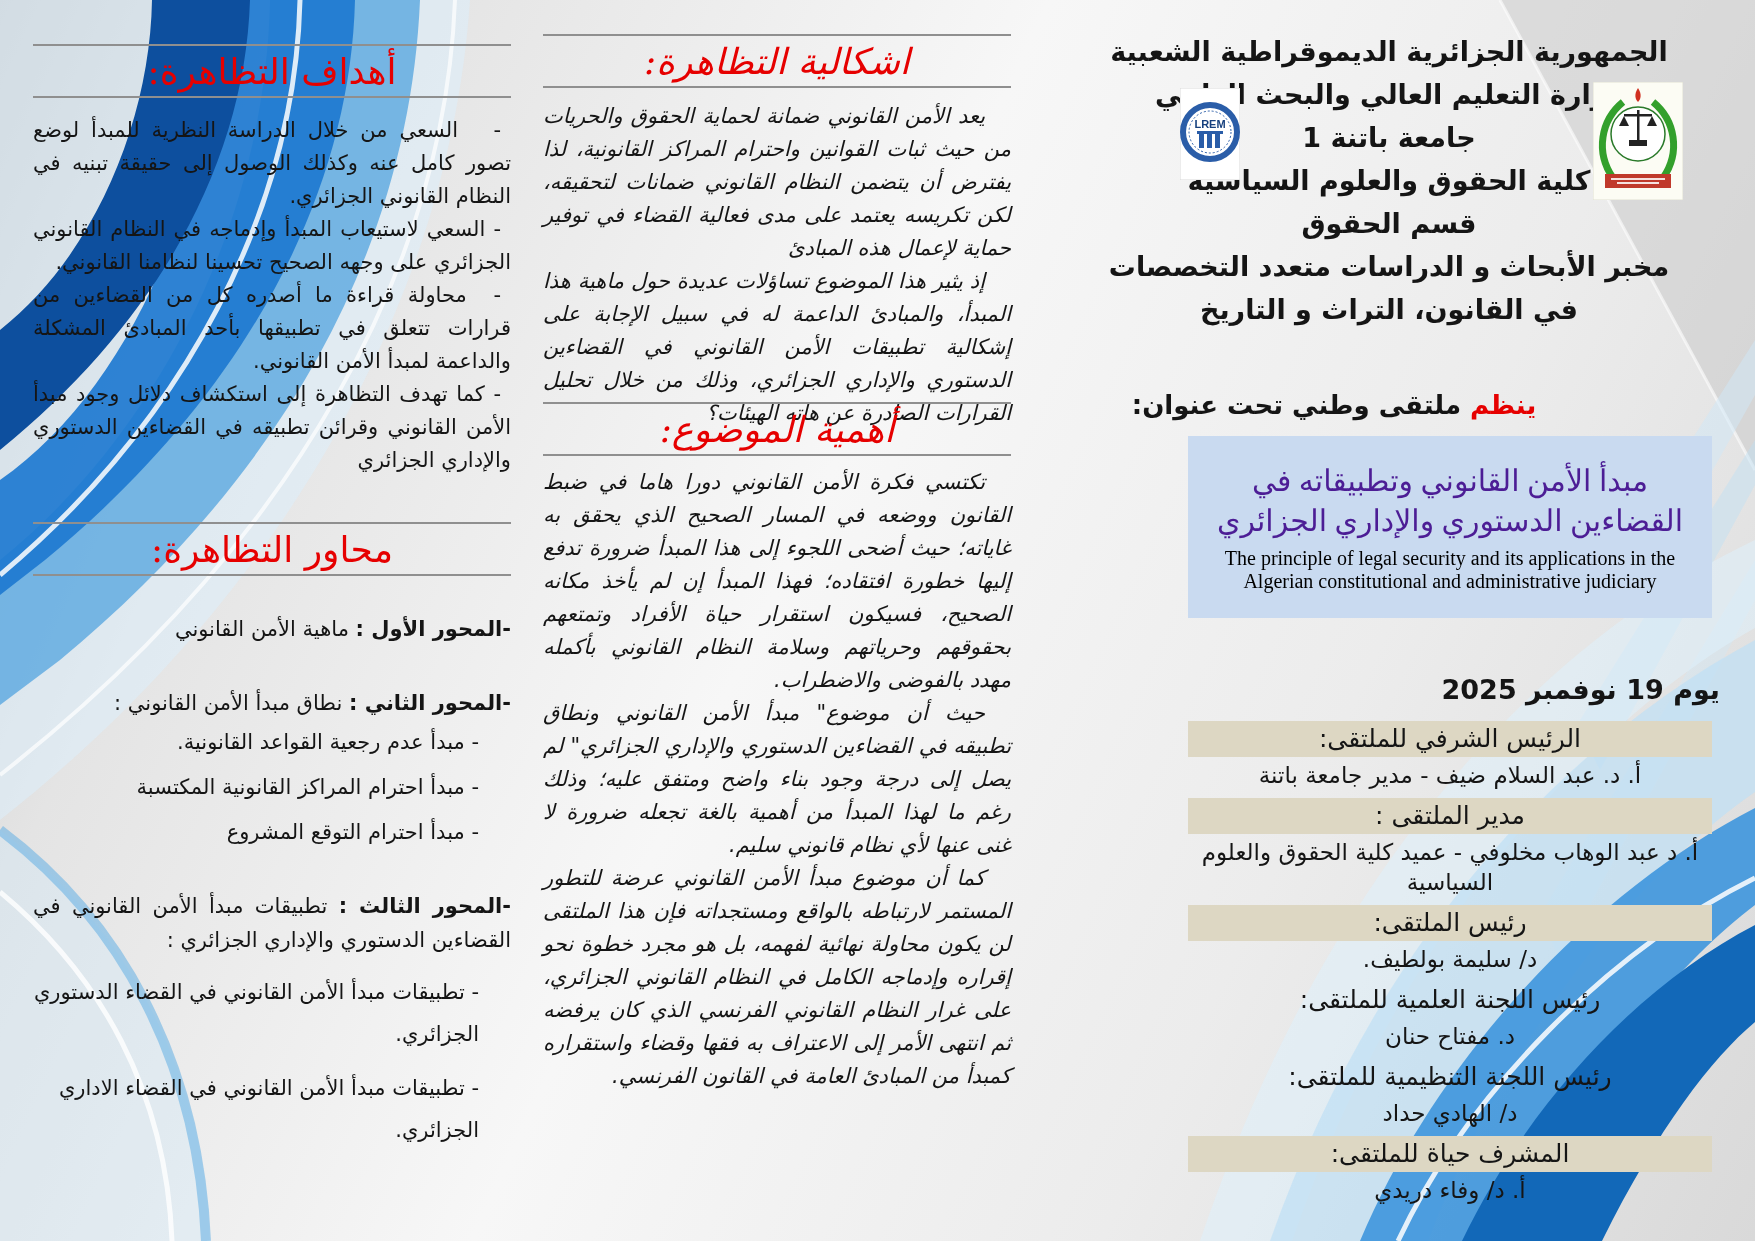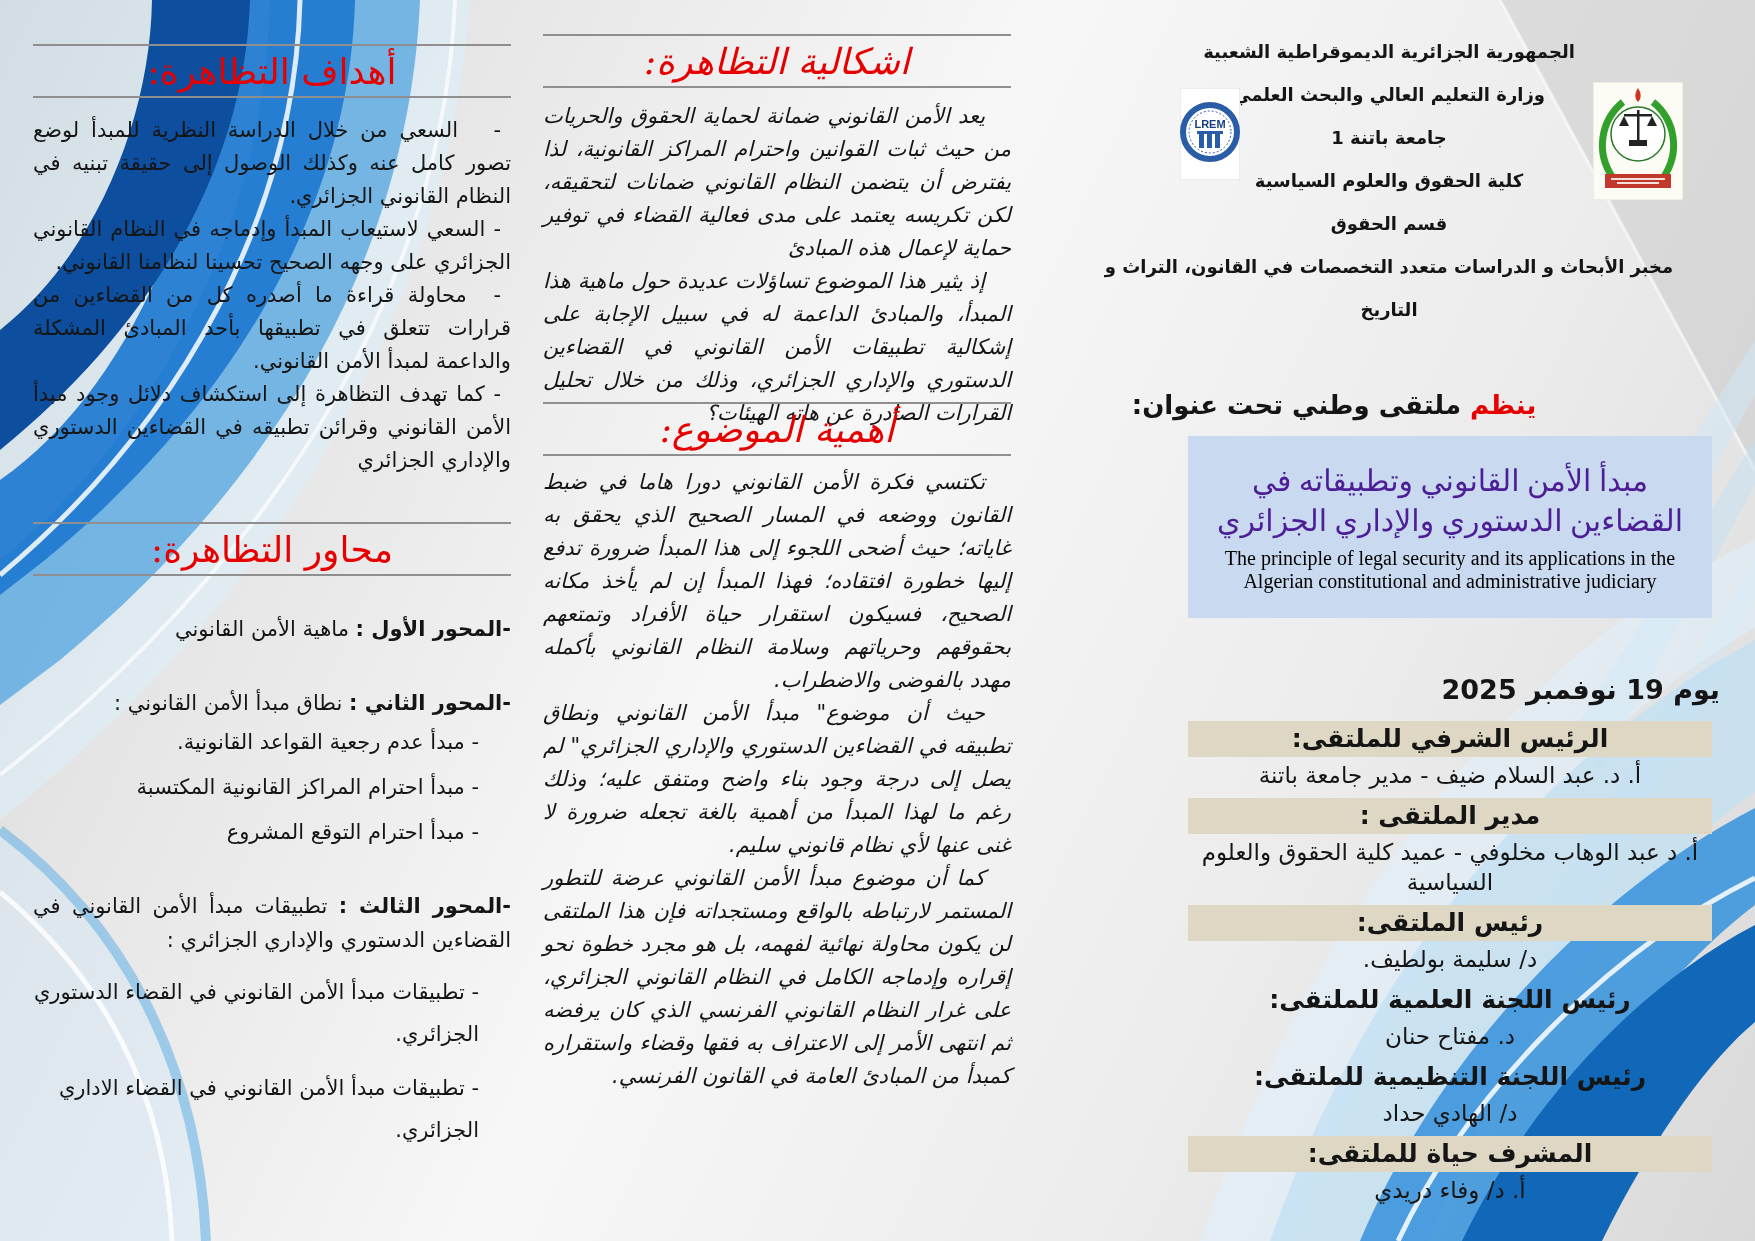--- a/index.html
+++ b/index.html
@@ -32,21 +32,21 @@
   .body-text{position:absolute;left:0;right:0;font-size:21px;line-height:33px;text-align:justify;}
   .body-text p{margin:0;text-indent:26px;}
   .objectives p{white-space:pre-wrap;text-indent:10px;margin:0;}
   .axes{position:absolute;left:0;right:0;font-size:21px;line-height:34px;}
   .axis{margin:0;text-align:justify;}
   .axis b{font-weight:700;}
   .subitem{margin:0;text-align:right;padding-right:32px;font-size:21px;line-height:45px;}
 
   
   .org-lines{position:absolute;top:30px;left:0;right:0;text-align:center;
-    font-size:18px;font-weight:700;line-height:43px;}
+    font-size:27px;font-weight:700;line-height:43px;}
   .org-lines .lab-line{max-width:600px;margin:0 auto;}
   .logo{position:absolute;z-index:3;}
   .logo-lrem{top:88px;left:122px;width:60px;height:92px;}
   .logo-batna{top:82px;left:535px;width:90px;height:118px;}
   .organize-line{position:absolute;top:390px;left:0;right:110px;text-align:center;
     font-size:26px;font-weight:700;}
   .organize-line .red{color:#e60000;}
   .title-box{
     position:absolute;top:436px;left:130px;width:524px;height:182px;
     background:#c9daf0;
@@ -58,21 +58,21 @@
     font-size:30px;line-height:40px;text-align:center;font-weight:400;color:#4c1d95;
   }
   .title-en{
     font-family:"Liberation Serif",serif;direction:ltr;
     font-size:20px;line-height:23px;text-align:center;color:#000;margin-top:6px;
   }
   .date-line{position:absolute;top:674px;left:0;right:0;text-align:right;
     font-size:27px;font-weight:700;}
   .committee{position:absolute;top:716px;left:130px;width:524px;}
   .role{
-    background:#ddd7c3;text-align:center;font-weight:700;font-size:25px;
+    background:#ddd7c3;text-align:center;font-weight:400;font-size:25px;
     padding:3px 11px;margin-top:5px;line-height:30px;
   }
   .role.plain{background:transparent;}
   .cname{text-align:center;font-size:23px;line-height:30px;padding:3px 0;}
 </style>
 </head>
 <body>
 
 <div class="page">
 

